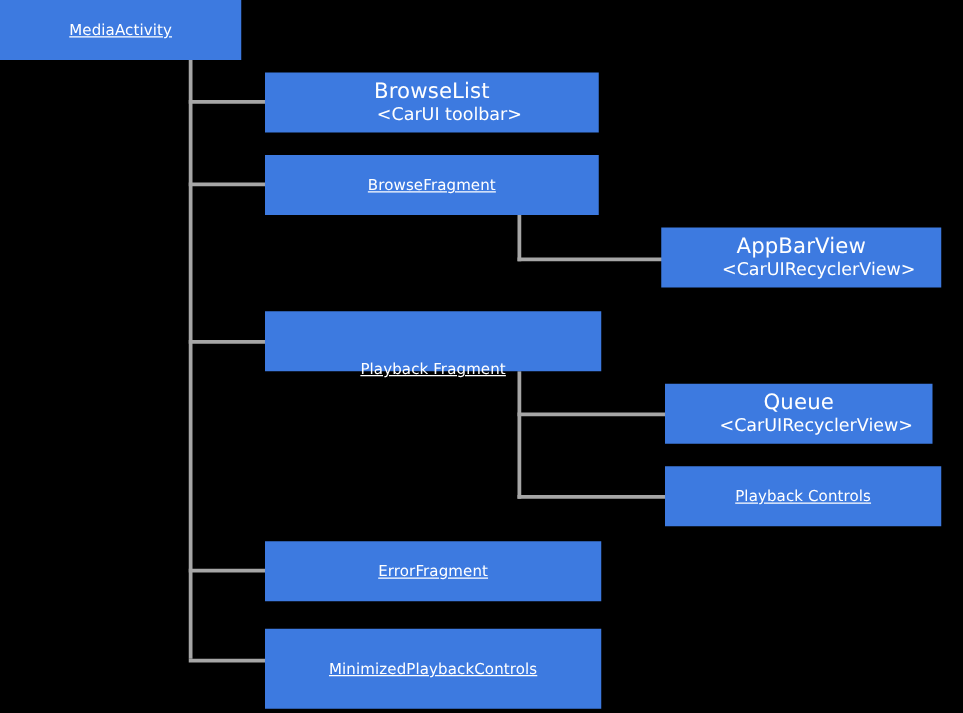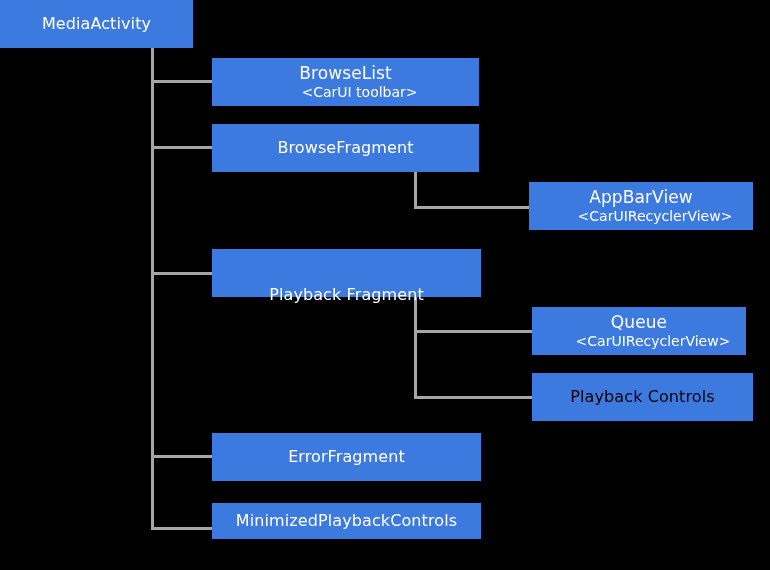--- a/index.html
+++ b/index.html
@@ -35,21 +35,22 @@
   }
   .node .subtitle {
     color: #ffffff;
     font-size: 14px;
     text-align: left;
     white-space: nowrap;
     margin-top: 1px;
     margin-left: 28px;
   }
   .node.single .title {
-    font-size: 16px;
+    font-size: 12px;
+    text-decoration: underline;
   }
   .edge {
     position: absolute;
     background: #a6a6a6;
   }
   .edge.h { height: 3px; }
   .edge.v { width: 3px; }
 </style>
 </head>
 <body>
@@ -91,24 +92,24 @@
   <div class="node single" style="left: 212px; top: 249px; width: 269px; height: 48px; background: rgb(61, 122, 224);">
     <div class="title" style="color: rgb(255, 255, 255); margin-top: 44px;">Playback Fragment</div>
   </div>
 
   <div class="node" style="left: 532px; top: 307px; width: 214px; height: 48px; background: rgb(61, 122, 224);">
     <div class="title" style="color: rgb(255, 255, 255);">Queue</div>
     <div class="subtitle" style="color: rgb(255, 255, 255);">&lt;CarUIRecyclerView&gt;</div>
   </div>
 
   <div class="node single" style="left: 532px; top: 373px; width: 221px; height: 48px; background: rgb(61, 122, 224);">
-    <div class="title" style="color: #000000; text-align: center;">Playback Controls</div>
+    <div class="title" style="color: #ffffff; text-align: center;">Playback Controls</div>
   </div>
 
   <div class="node single" style="left: 212px; top: 433px; width: 269px; height: 48px; background: rgb(61, 122, 224);">
     <div class="title" style="color: rgb(255, 255, 255);">ErrorFragment</div>
   </div>
 
-  <div class="node single" style="left: 212px; top: 503px; width: 269px; height: 36px; background: rgb(61, 122, 224);">
+  <div class="node single" style="left: 212px; top: 503px; width: 269px; height: 64px; background: rgb(61, 122, 224);">
     <div class="title" style="color: rgb(255, 255, 255);">MinimizedPlaybackControls</div>
   </div>
 
 </div>
 
 </body></html>

